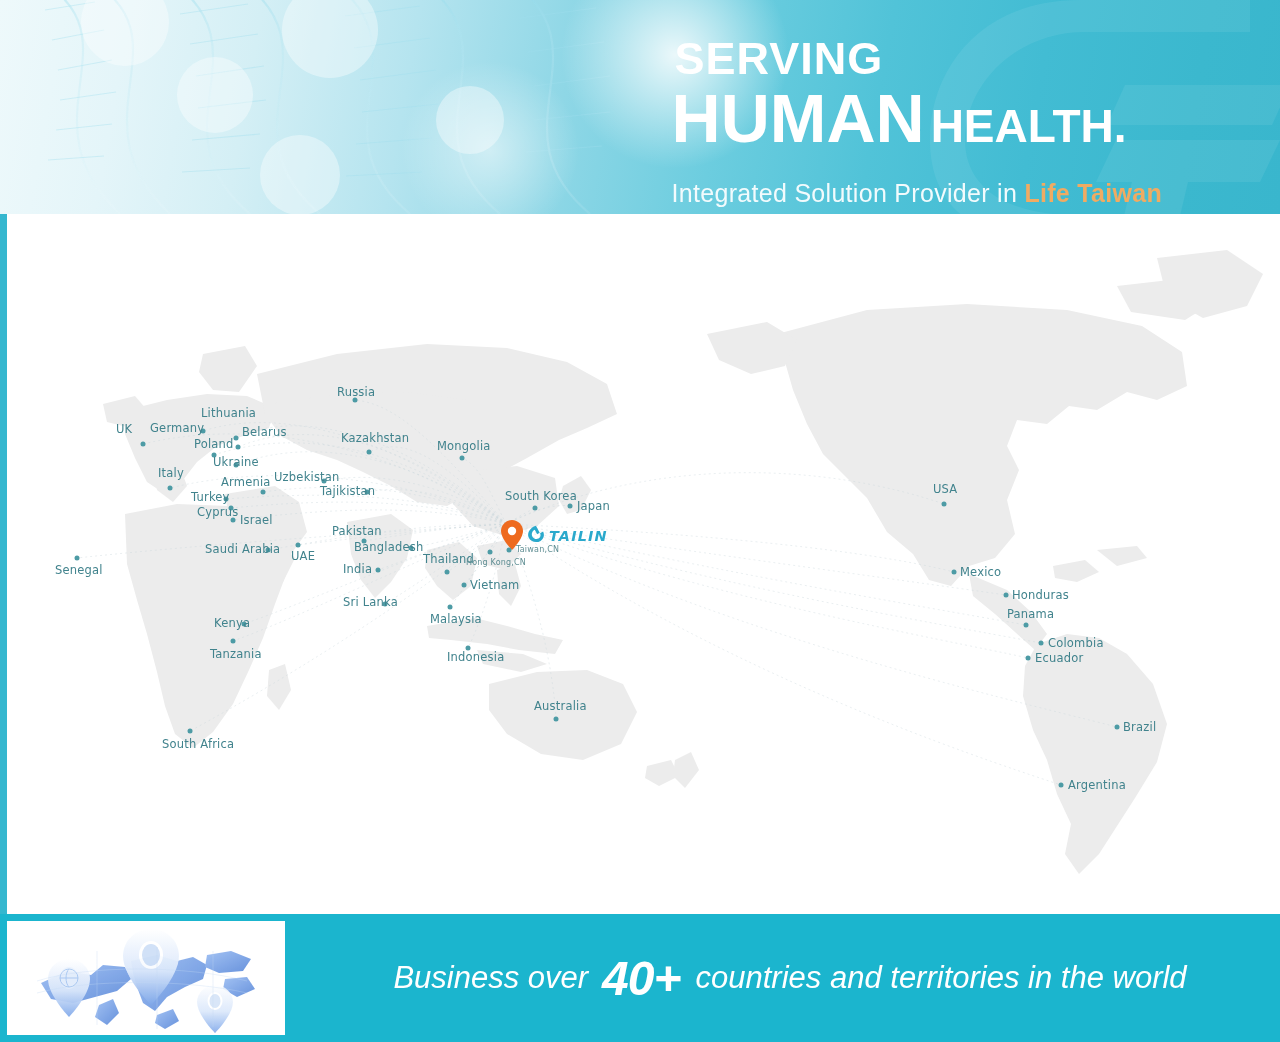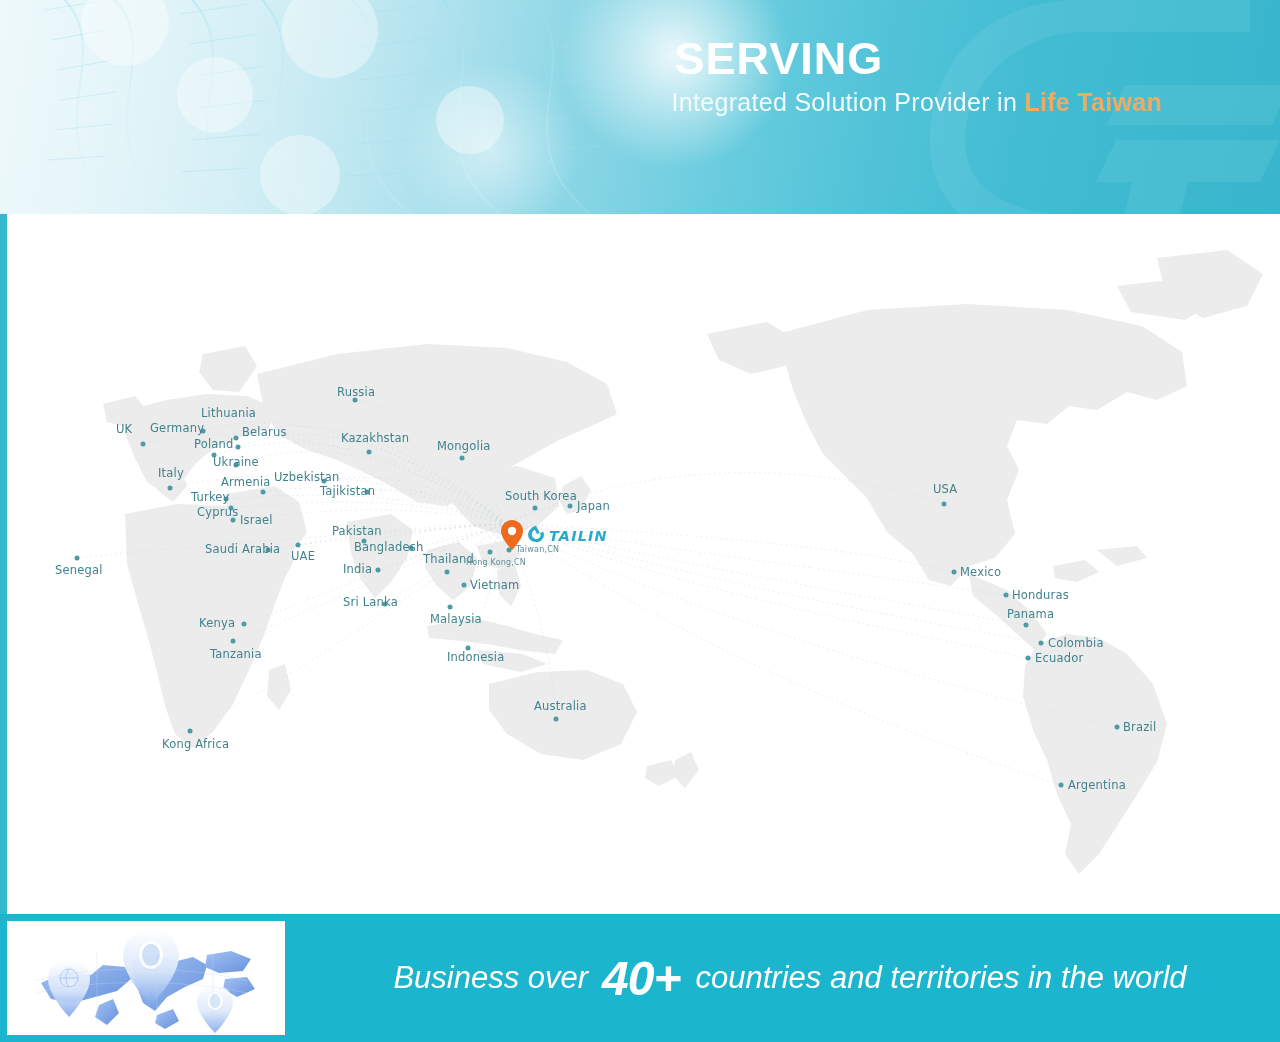--- a/index.html
+++ b/index.html
@@ -142,20 +142,23 @@
       <path d="M196,150 L360,150 L340,192 L176,192 Z"></path>
       <path d="M212,192 L268,192 L252,260 L196,260 Z"></path>
     </g>
   </svg>
 
   <div class="glowc" style="left:560px;top:-60px;width:230px;height:230px;"></div>
   <div class="glowc" style="left:400px;top:60px;width:180px;height:180px;opacity:.6;"></div>
 
   <div id="headerText">
     <div id="serving">SERVING</div>
+    <div id="line2">
+      <span id="human">HUMAN</span><span id="health">HEALTH.</span>
+    </div>
     <div id="tagline">
       <span>Integrated Solution Provider in </span><span class="hl">Life Taiwan</span>
     </div>
   </div>
 </div>
 
 <div id="mapPanel">
   <div class="inner" id="mapInner">
 
     <svg id="worldSvg" viewBox="0 0 1273 700">
@@ -340,29 +343,29 @@
       <div class="lbl tiny" style="left: 459px; top: 344px;">Hong Kong,CN</div>
       <div class="node" style="left: 502px; top: 336px;"></div>
       <div class="lbl tiny" style="left: 509px; top: 331px;">Taiwan,CN</div>
       <div class="node" style="left: 457px; top: 371px;"></div>
       <div class="lbl" style="left: 463px; top: 364px;">Vietnam</div>
       <div class="node" style="left: 378px; top: 390px;"></div>
       <div class="lbl" style="left: 336px; top: 381px;">Sri Lanka</div>
       <div class="node" style="left: 443px; top: 393px;"></div>
       <div class="lbl" style="left: 423px; top: 398px;">Malaysia</div>
       <div class="node" style="left: 237px; top: 410px;"></div>
-      <div class="lbl" style="left: 192px; top: 402px;">Kenya</div>
+      <div class="lbl" style="left: 207px; top: 402px;">Kenya</div>
       <div class="node" style="left: 461px; top: 434px;"></div>
       <div class="lbl" style="left: 440px; top: 436px;">Indonesia</div>
       <div class="node" style="left: 226px; top: 427px;"></div>
       <div class="lbl" style="left: 203px; top: 433px;">Tanzania</div>
       <div class="node" style="left: 549px; top: 505px;"></div>
       <div class="lbl" style="left: 527px; top: 485px;">Australia</div>
       <div class="node" style="left: 183px; top: 517px;"></div>
-      <div class="lbl" style="left: 155px; top: 523px;">Kong Africa</div>
+      <div class="lbl" style="left: 155px; top: 523px;">South Africa</div>
       <div class="node" style="left: 937px; top: 290px;"></div>
       <div class="lbl" style="left: 926px; top: 268px;">USA</div>
       <div class="node" style="left: 947px; top: 358px;"></div>
       <div class="lbl" style="left: 953px; top: 351px;">Mexico</div>
       <div class="node" style="left: 999px; top: 381px;"></div>
       <div class="lbl" style="left: 1005px; top: 374px;">Honduras</div>
       <div class="node" style="left: 1019px; top: 411px;"></div>
       <div class="lbl" style="left: 1000px; top: 393px;">Panama</div>
       <div class="node" style="left: 1034px; top: 429px;"></div>
       <div class="lbl" style="left: 1041px; top: 422px;">Colombia</div>

